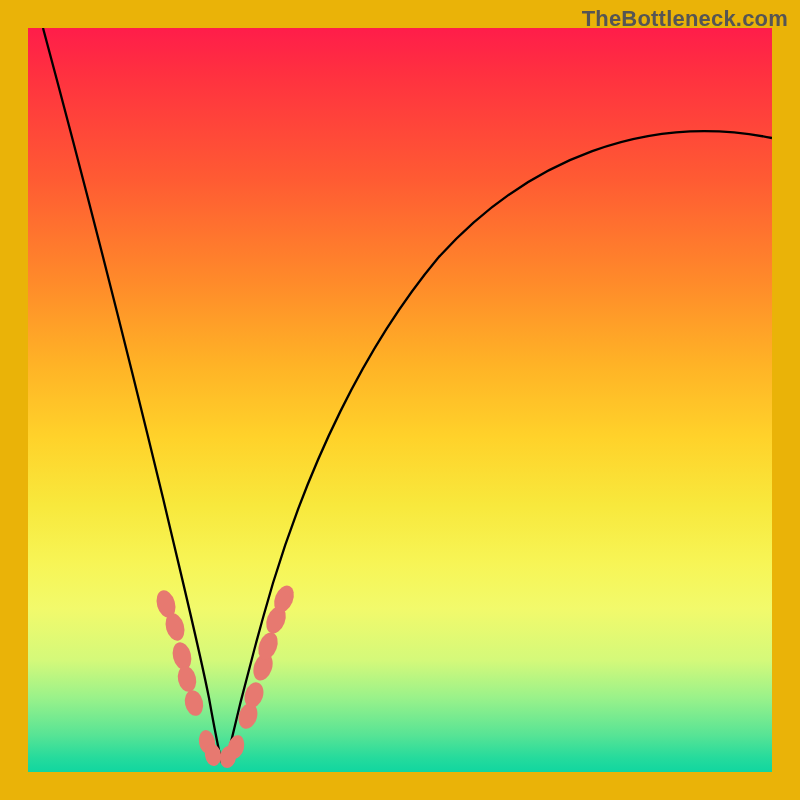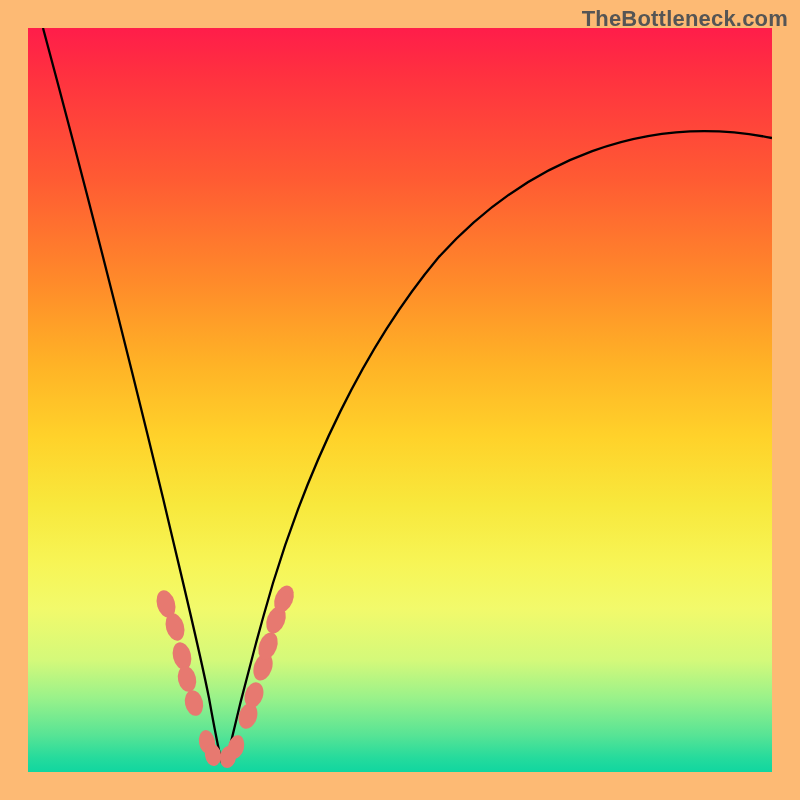--- a/index.html
+++ b/index.html
@@ -10,21 +10,21 @@
     overflow: hidden;
     background: #000;
     font-family: Arial, Helvetica, sans-serif;
   }
   .frame {
     position: absolute;
     top: 0;
     left: 0;
     width: 800px;
     height: 800px;
-    background: #fdba74;
+    background: #eab308;
   }
   .gradient {
     position: absolute;
     top: 28px;
     left: 28px;
     width: 744px;
     height: 744px;
     background: linear-gradient(
       to bottom,
       #ff1d4a 0%,

